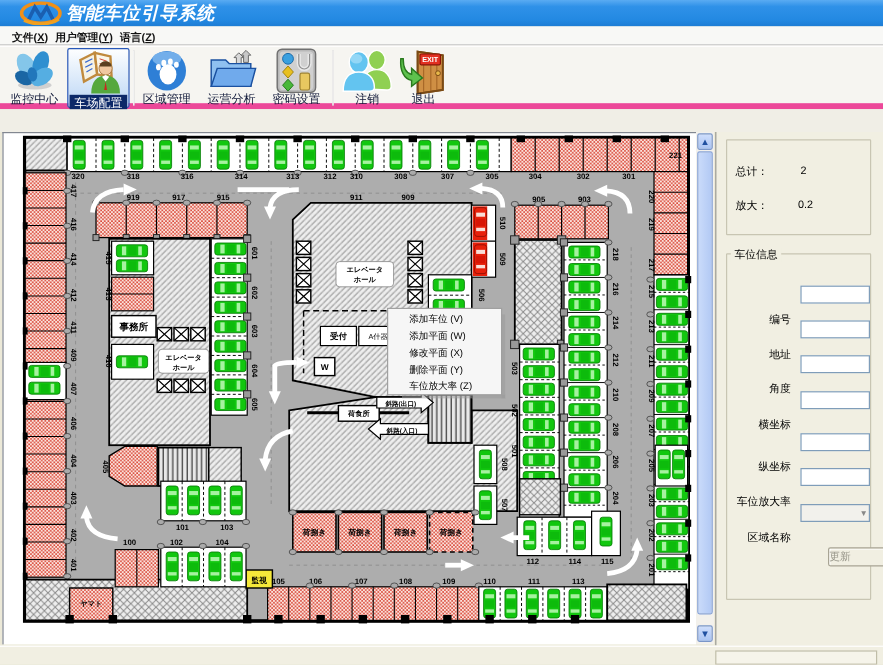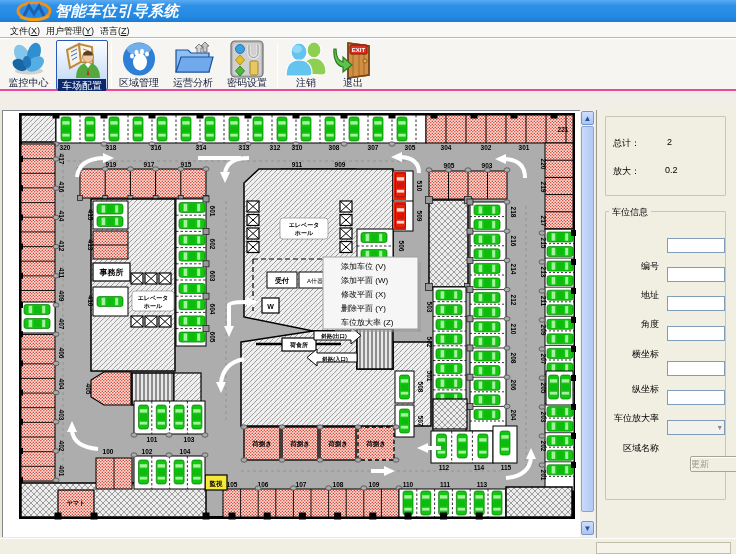--- a/index.html
+++ b/index.html
@@ -2,22 +2,22 @@
 <html><head><meta charset="utf-8">
 <style>
 * { margin:0; padding:0; box-sizing:border-box; }
 html,body { width:736px; height:554px; overflow:hidden;
   font-family:"Liberation Sans", sans-serif; background:#ece9d8; }
 #win { position:relative; width:736px; height:554px; }
 #titlebar { position:absolute; left:0; top:0; width:736px; height:22px;
   background:linear-gradient(180deg,#5aabf2 0%,#2f91e8 25%,#2389e2 75%,#1d7cd4 100%); }
 #title { position:absolute; left:55px; top:2px; font-size:15px; font-weight:bold; color:#fff; letter-spacing:0.5px;font-style:italic; }
 #menubar { position:absolute; left:0; top:22px; width:736px; height:16px; background:#f8f8f6; border-bottom:1px solid #b8b8b8; font-size:9px; color:#111; }
-#menubar span { position:absolute; top:3px; }
-#toolbar { position:absolute; left:0; top:38px; width:736px; height:53px; background:#f6f5f1; border-bottom:2px solid #ec4899; border-top:1px solid #fff; }
+#menubar span { position:absolute; top:3px;font-weight:bold; }
+#toolbar { position:absolute; left:0; top:38px; width:736px; height:53px; background:#f6f5f1; border-bottom:5px solid #ec4899; border-top:1px solid #fff; }
 .tbtn { position:absolute; top:1px; height:50px; text-align:center; }
 .ticon { height:38px; display:flex; align-items:center; justify-content:center; }
 .tlab { font-size:10px; color:#101838; margin-top:-2px; white-space:nowrap; }
 .tbtn.sel { border:1.5px solid #2858b8; border-radius:2px; background:linear-gradient(180deg,#fdfeff,#cfe2f8 70%,#b4cef2); height:50px; }
 .tbtn.sel .tlab { background:#0c2868; color:#fff; margin:0 1px; }
 .tsep { position:absolute; top:3px; height:46px; width:1px; background:#b0b0b0; border-right:1px solid #fff; }
 #tabrow { position:absolute; left:0; top:91px; width:736px; height:19px; background:#f0eee6; }
 #tab { position:absolute; left:4px; top:4px; width:30px; height:15px; background:linear-gradient(180deg,#fefeff,#d6e4f6); border:1px solid #8aa8cc; border-bottom:none; border-radius:3px 3px 0 0; font-size:9.5px; text-align:center; color:#222;margin-top:20px; }
 #canvas { position:absolute; left:2px; top:110px; width:578px; height:427px; background:#fff; border-left:1px solid #828790; border-top:1px solid #828790; }
 #mapsvg { position:absolute; left:16px; top:2px; }

